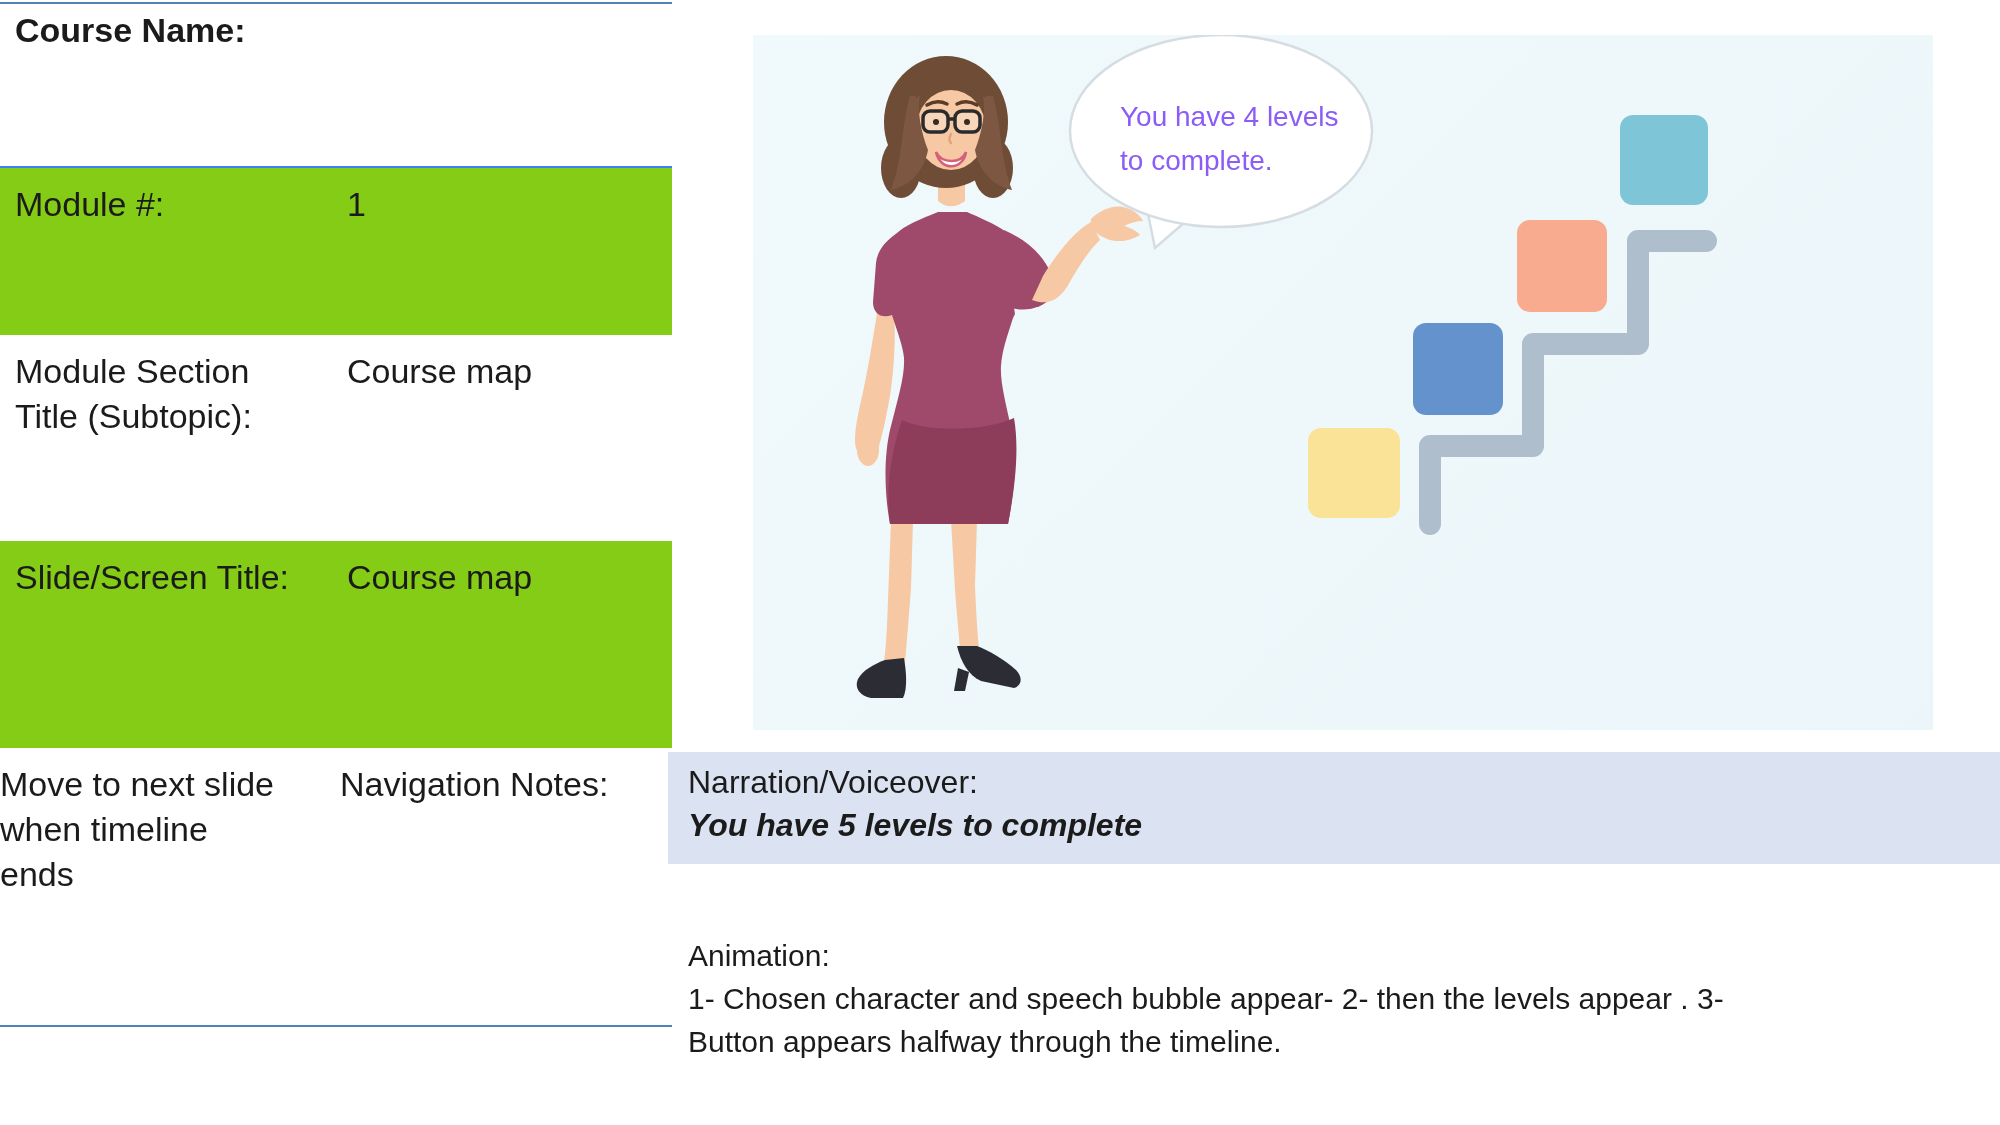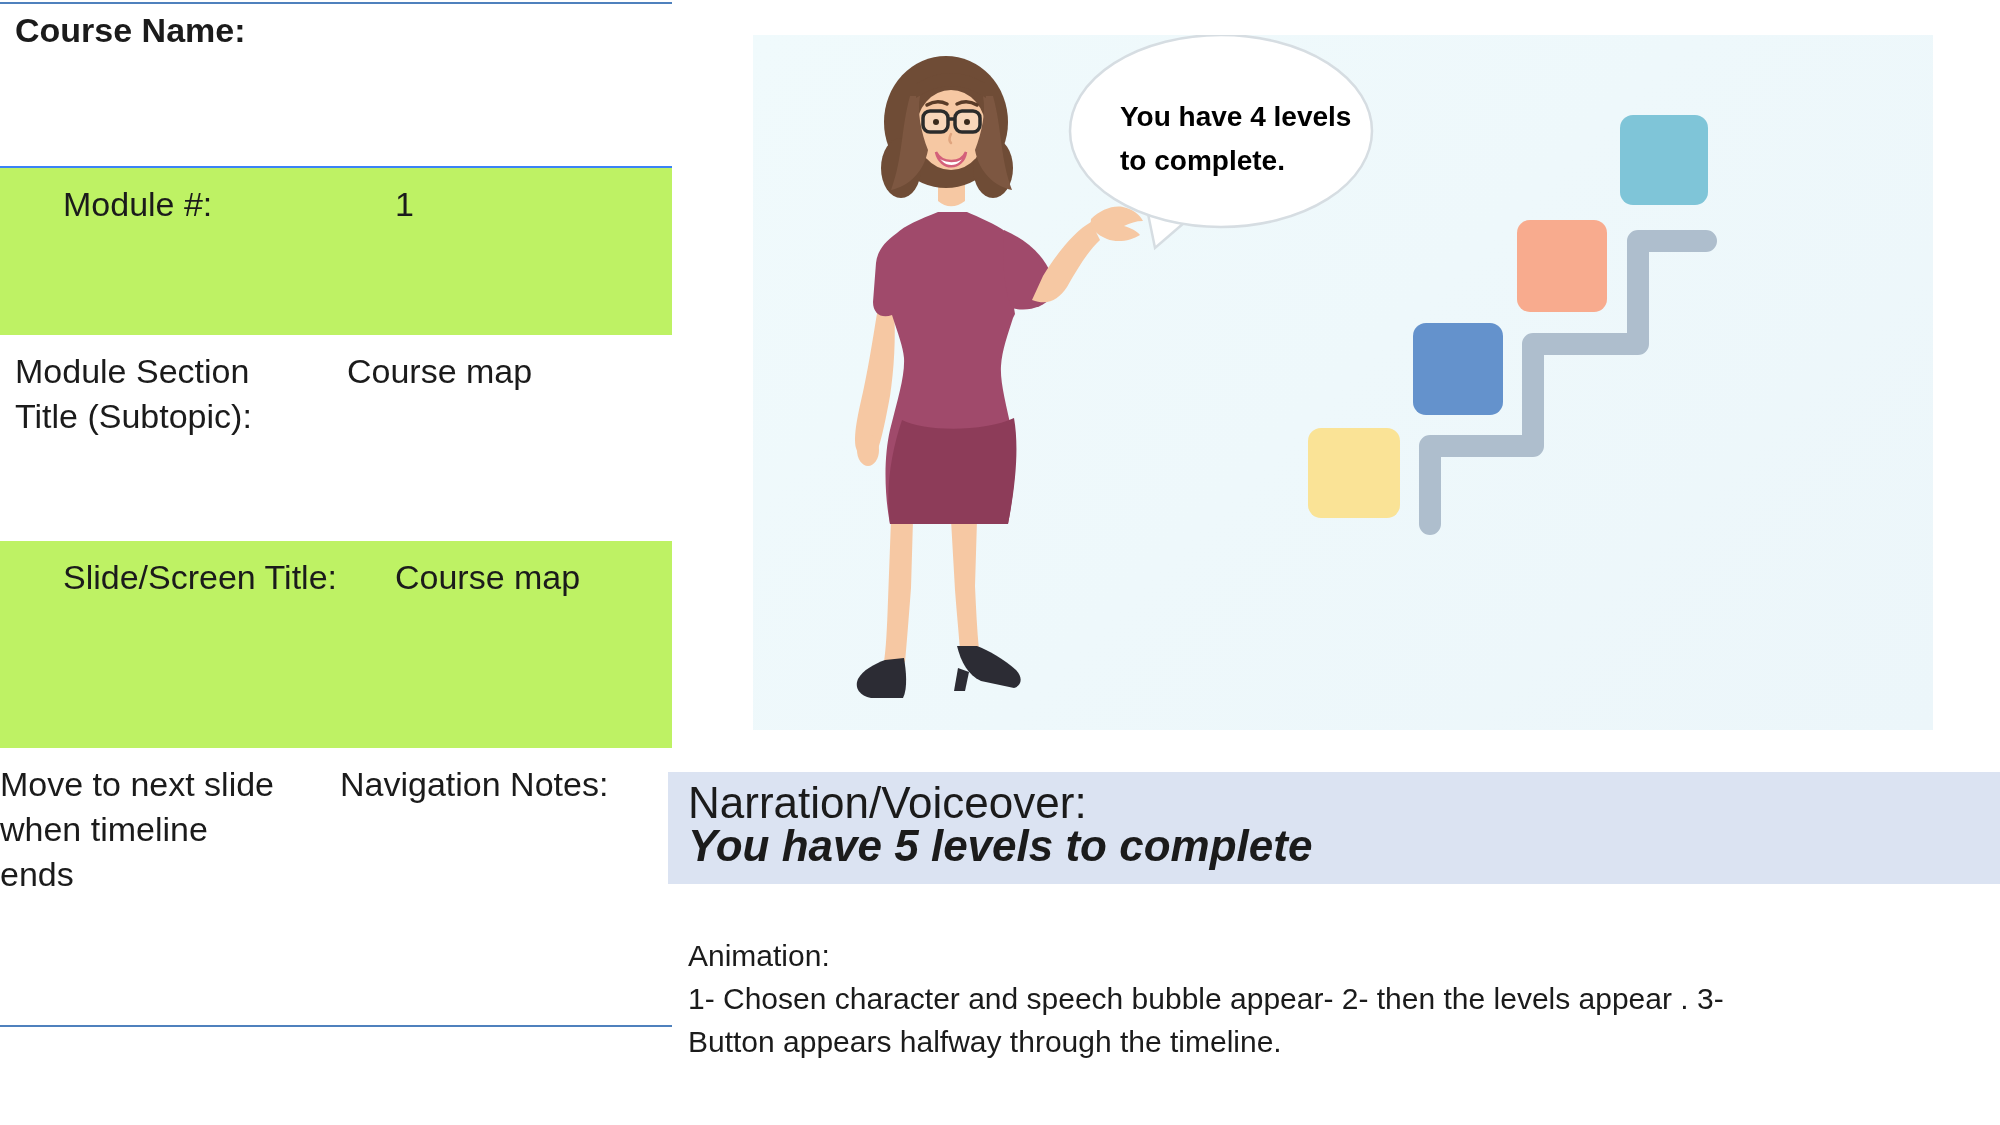--- a/index.html
+++ b/index.html
@@ -3,43 +3,43 @@
 <meta charset="utf-8">
 <style>
   html,body{margin:0;padding:0;background:#ffffff;}
   body{font-family:"Liberation Sans", sans-serif; color:#1b1b1b;}
   .page{position:relative;width:2000px;height:1125px;background:#ffffff;overflow:hidden;}
 
   
   .sb-table{position:absolute;left:0;top:2px;width:672px;
     border-top:2.5px solid #4f81bd;border-bottom:2.5px solid #4f81bd;}
   .sb-row{display:flex;box-sizing:border-box;}
-  .sb-row.shaded{background:#bef264;padding-left:48px;}
+  .sb-row.shaded{background:#84cc16;}
   .sb-row.header{border-bottom:2px solid #3b82f6;}
   .cell{box-sizing:border-box;font-size:34px;line-height:45px;}
   .cell.label{width:347px;padding:14px 32px 0 15px;}
   .cell.value{flex:1;padding:14px 34px 0 0;}
   .header .cell{font-weight:bold;padding-top:4px;}
   .r1{height:164px;}
   .r2{height:167px;}
   .r3{height:206px;}
   .r4{height:207px;}
   .r5{height:277px;}
 
   
   .panel{position:absolute;left:753px;top:35px;width:1180px;height:695px;
     background:linear-gradient(135deg,#f0fafc 0%,#ecf6fa 100%);}
   .panel svg{position:absolute;left:0;top:0;}
   .bubble-text{position:absolute;left:1120px;top:95px;width:260px;
-    font-size:28px;line-height:44px;font-weight:bold;color:#000000;}
+    font-size:28px;line-height:44px;font-weight:normal;color:#8b5cf6;}
 
   
-  .narration{position:absolute;left:668px;top:772px;width:1332px;height:112px;
+  .narration{position:absolute;left:668px;top:752px;width:1332px;height:112px;
     background:#dbe3f2;box-sizing:border-box;padding:9px 0 0 20px;
-    font-size:44px;line-height:43px;}
+    font-size:32px;line-height:43px;}
   .narration .vo{font-weight:bold;font-style:italic;}
 
   
   .animation{position:absolute;left:688px;top:934px;width:1300px;
     font-size:30px;line-height:43px;}
 </style>
 </head>
 <body>
 
 <div class="page">

